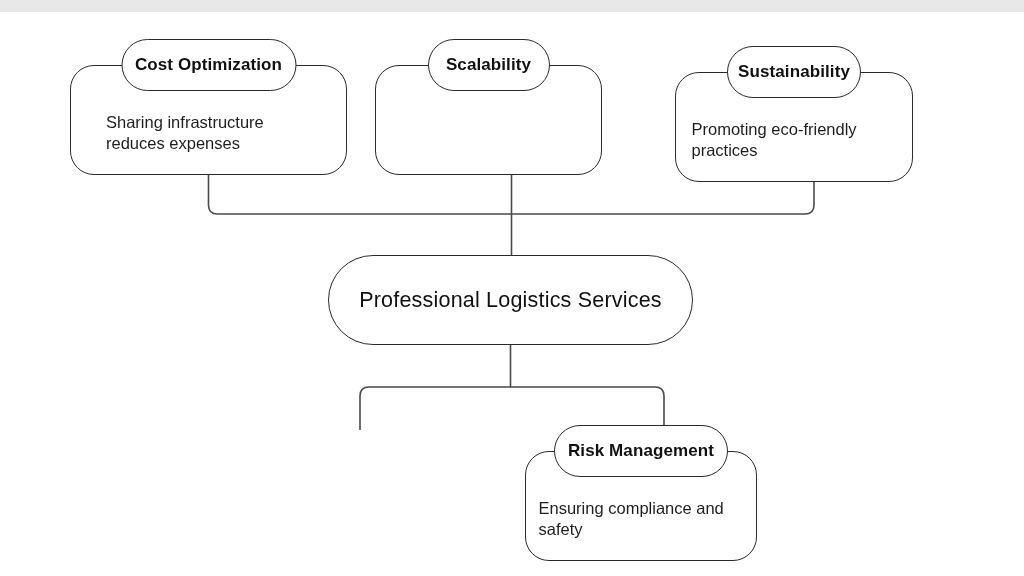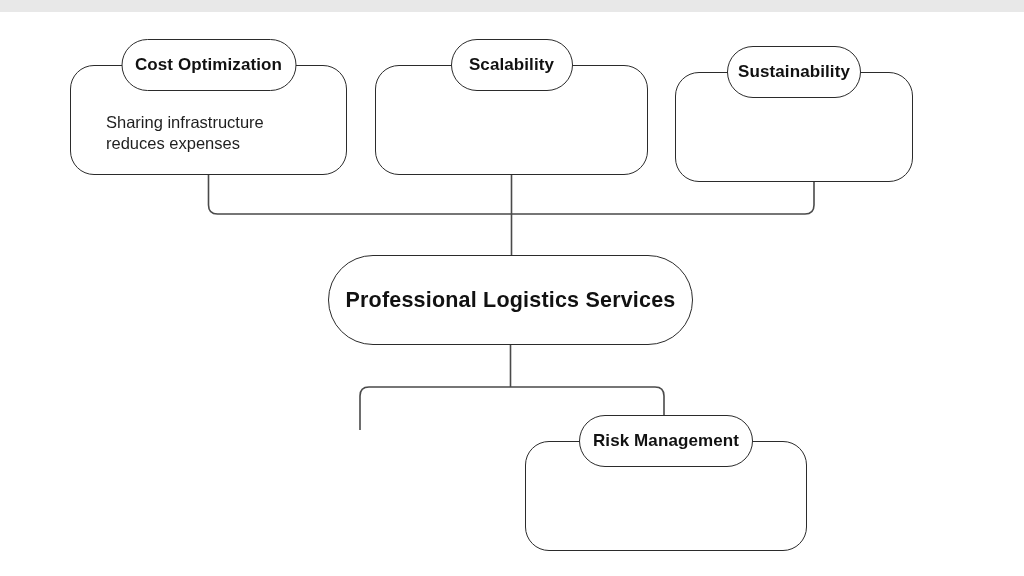--- a/index.html
+++ b/index.html
@@ -76,21 +76,21 @@
     left:328px;top:243px;width:365px;height:90px;
     background:var(--background);
     border:1.6px solid var(--border);
     border-radius:46px;
     box-sizing:border-box;
     display:flex;align-items:center;justify-content:center;
     z-index:2;
   }
   .center-node .center-label{
     font-size:21.5px;
-    font-weight:bold;
+    font-weight:normal;
     color:#111;
     letter-spacing:.2px;
   }
 </style>
 </head>
 <body>
 
 <div class="stage">
 
   <svg class="connector-layer" viewBox="0 0 1024 576" xmlns="http://www.w3.org/2000/svg">
@@ -100,36 +100,38 @@
     <path class="connector" d="M360 418 V384 Q360 375 369 375 H655 Q664 375 664 384 V418"></path>
   </svg>
 
   <div class="node" style="left:70px;top:53px;width:277px;height:110px">
     <div class="badge" style="width:175px">
       <span class="title">Cost Optimization</span>
     </div>
     <p class="desc">Sharing infrastructure reduces expenses</p>
   </div>
 
-  <div class="node" style="left:375px;top:53px;width:273px;height:110px">
+  <div class="node" style="left:375px;top:53px;width:227px;height:110px">
     <div class="badge" style="width:122px">
       <span class="title">Scalability</span>
     </div>
   </div>
 
   <div class="node" style="left:675px;top:60px;width:238px;height:110px">
     <div class="badge" style="width:134px">
       <span class="title">Sustainability</span>
     </div>
+    <p class="desc">Promoting eco-friendly practices</p>
   </div>
 
   <div class="center-node">
     <span class="center-label">Professional Logistics Services</span>
   </div>
 
 
-  <div class="node" style="left:525px;top:429px;width:282px;height:110px">
+  <div class="node" style="left:525px;top:439px;width:232px;height:110px">
     <div class="badge" style="width:174px">
       <span class="title">Risk Management</span>
     </div>
+    <p class="desc">Ensuring compliance and safety</p>
   </div>
 
 </div>
 
 </body></html>

